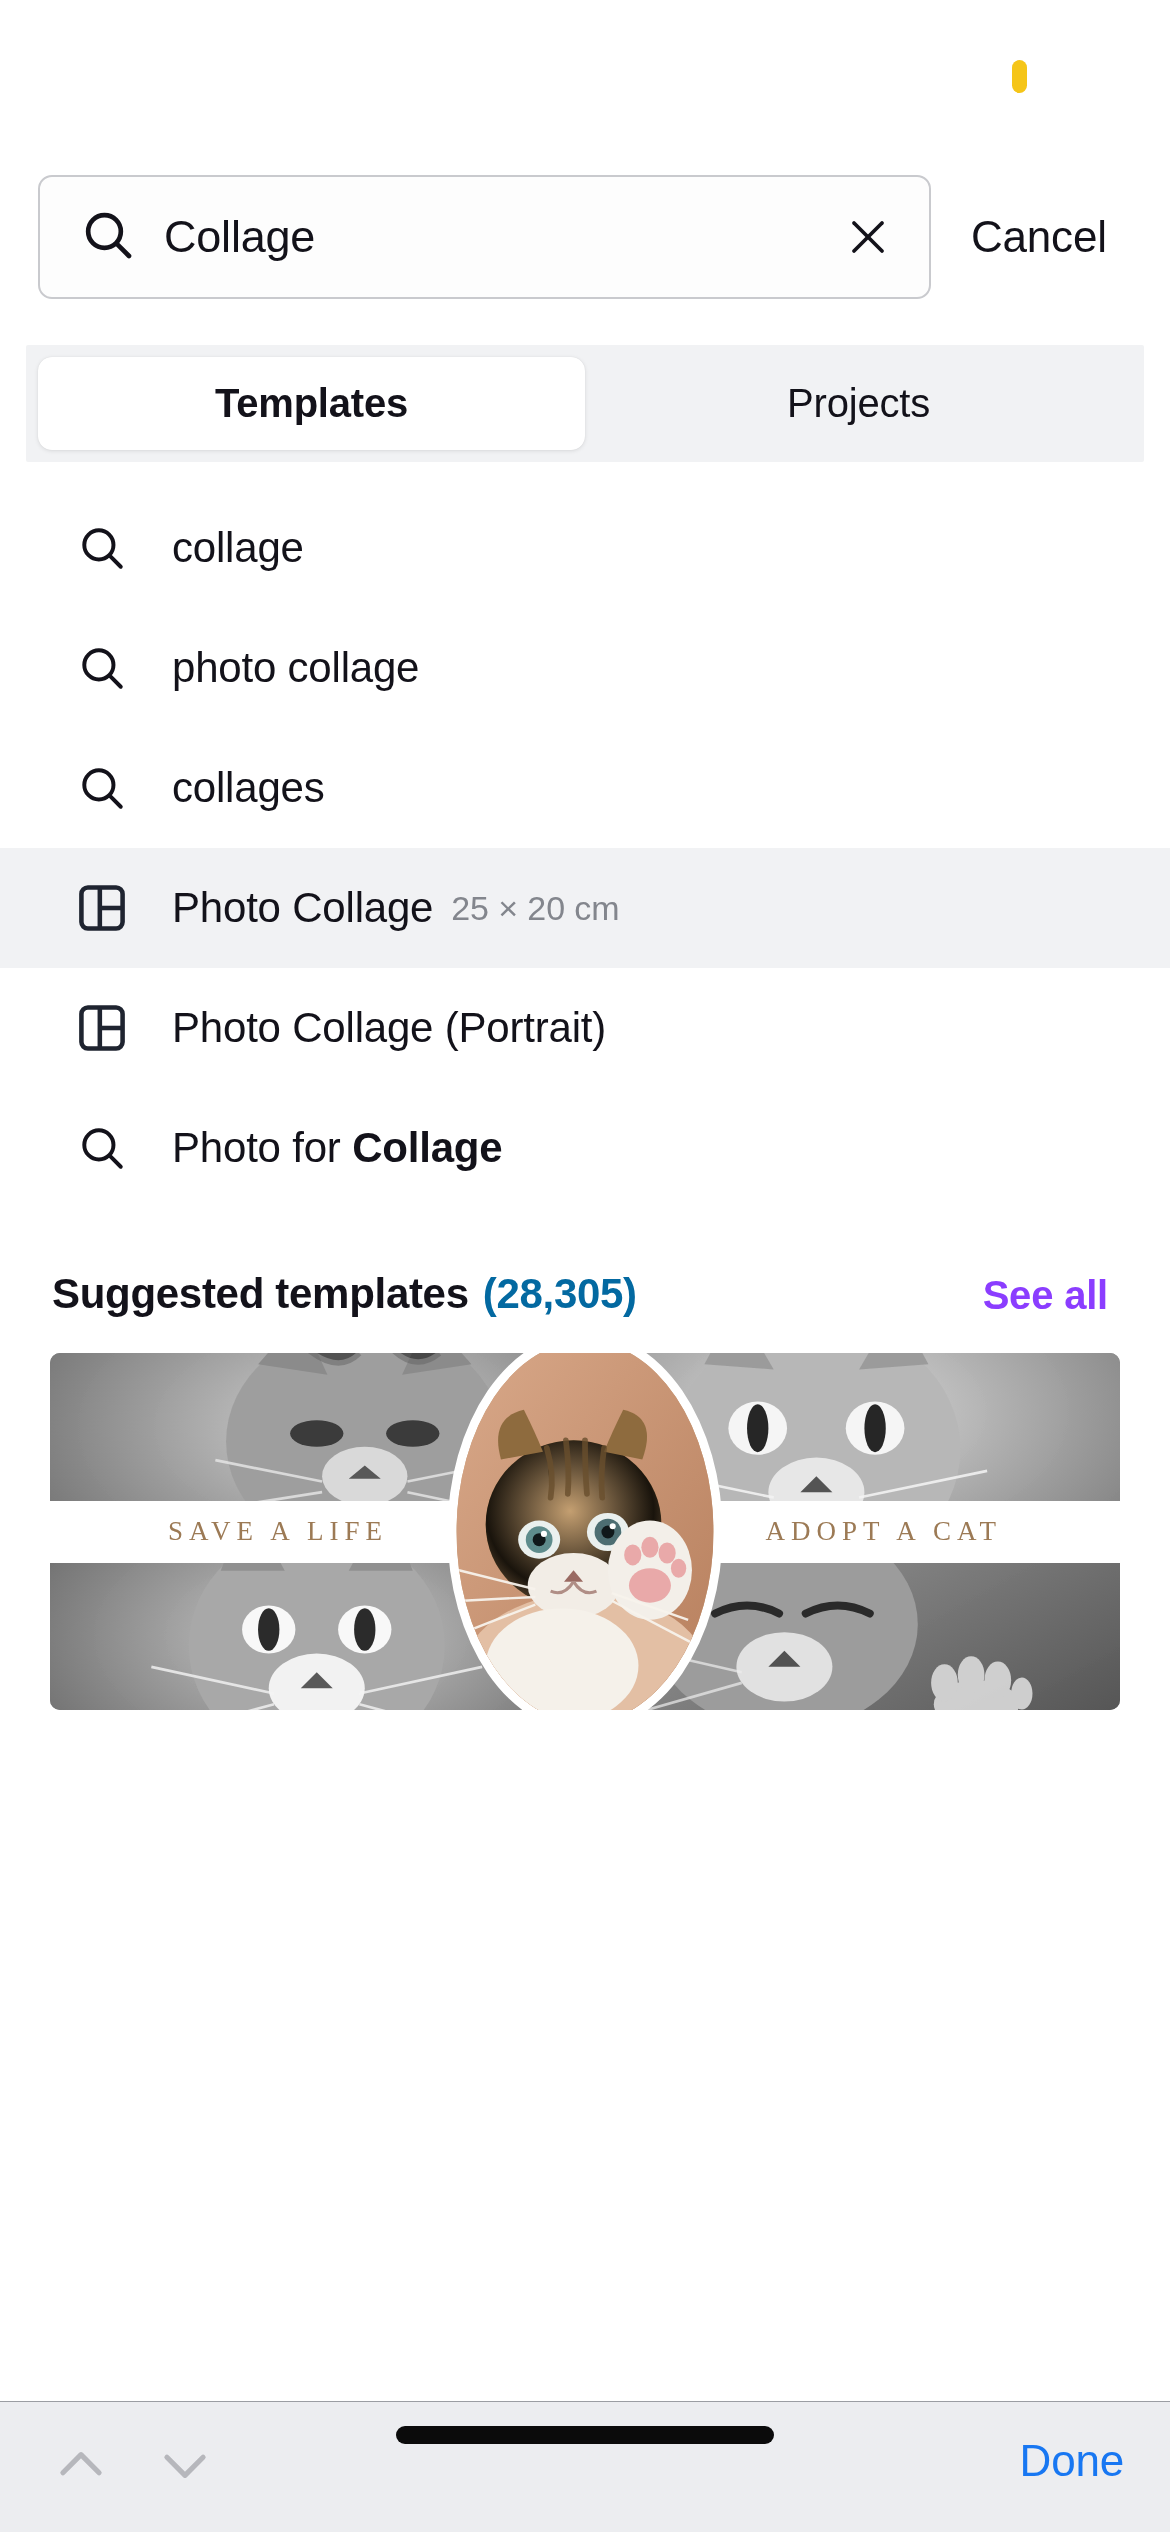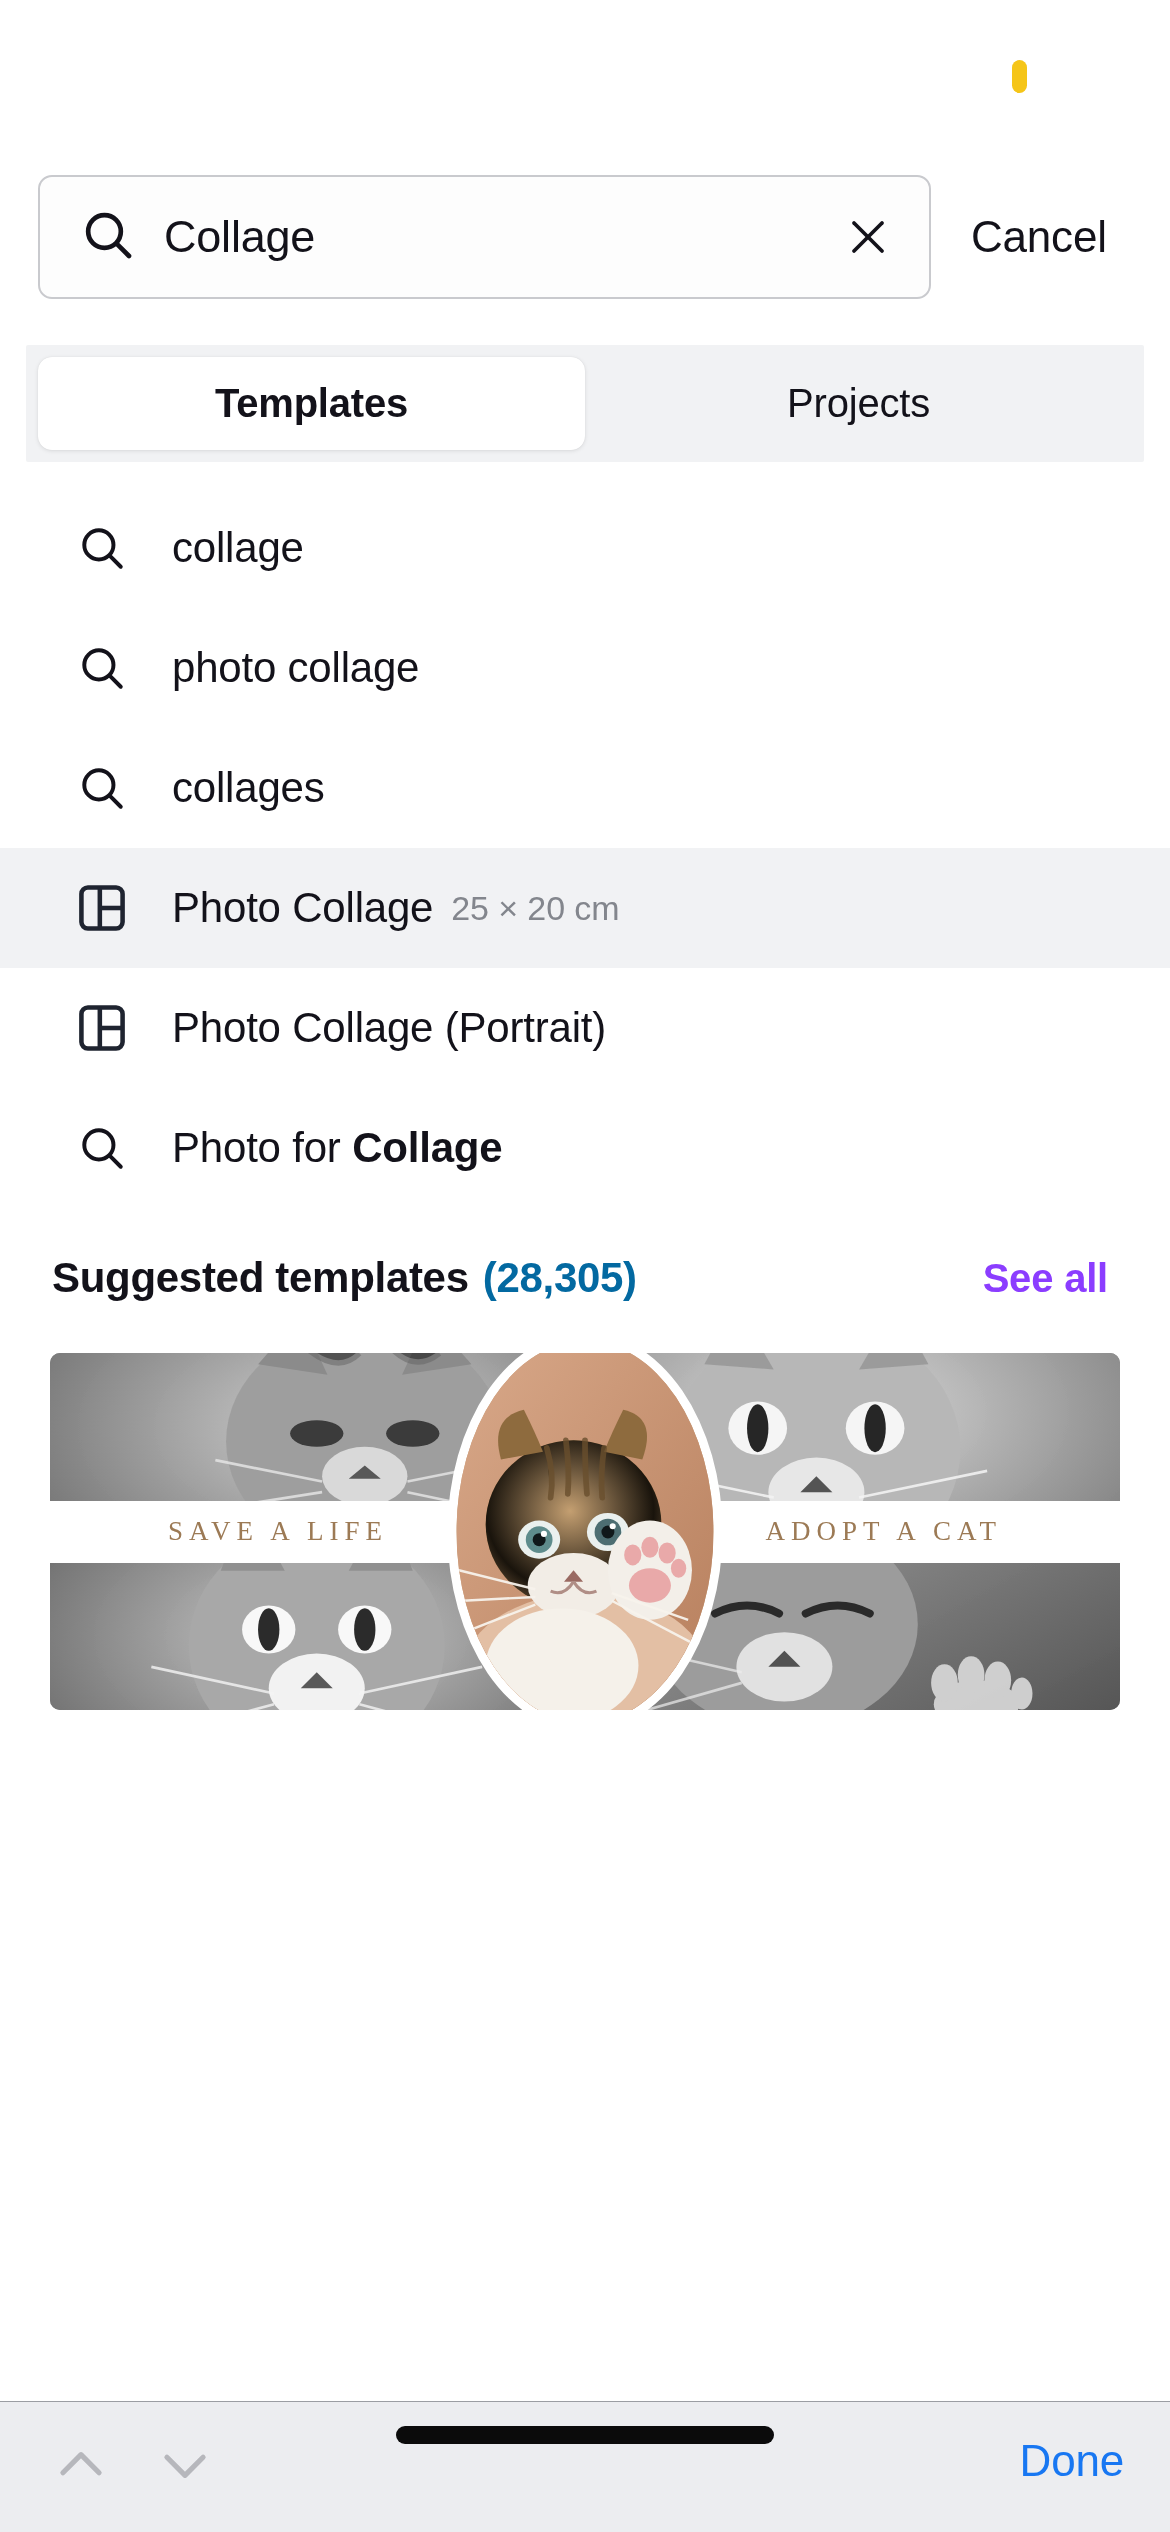--- a/index.html
+++ b/index.html
@@ -108,21 +108,21 @@
     font-size:34px;
     color:#83868D;
     letter-spacing:-0.1px;
     white-space:nowrap;
   }
   .row-label b { font-weight:bold; }
 
   
   .sec-header {
     position:absolute; left:0; top:1238px; width:1170px; height:80px;
-    display:flex; align-items:center;
+    display:flex; align-items:flex-end;
   }
   .sec-title {
     margin-left:52px; font-size:42px; font-weight:bold; color:#13121A;
     letter-spacing:-0.3px; white-space:nowrap;
   }
   .sec-count {
     margin-left:14px; font-size:42px; font-weight:bold; color:#0369a1;
     letter-spacing:-0.3px; white-space:nowrap;
   }
   .see-all {

